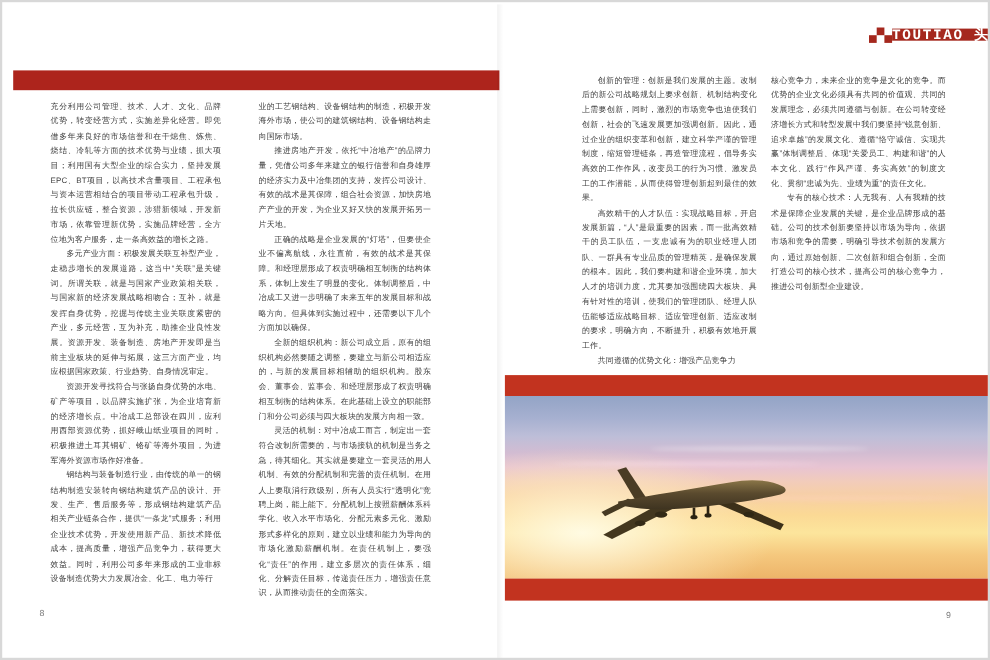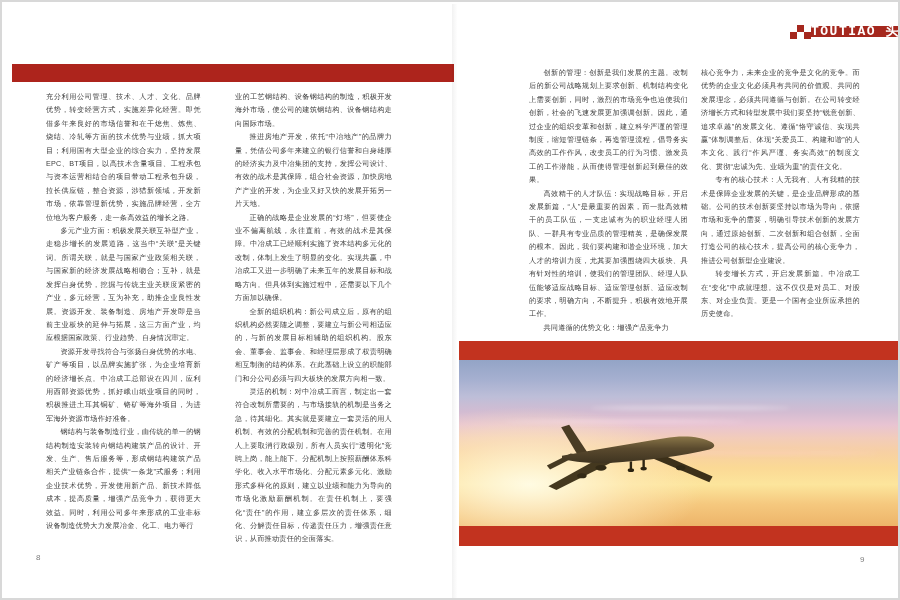--- a/index.html
+++ b/index.html
@@ -76,35 +76,34 @@
   <div class="col lcol1">
     <p class="cont">充分利用公司管理、技术、人才、文化、品牌优势，转变经营方式，实施差异化经营。即凭借多年来良好的市场信誉和在干熄焦、炼焦、烧结、冷轧等方面的技术优势与业绩，抓大项目；利用国有大型企业的综合实力，坚持发展EPC、BT项目，以高技术含量项目、工程承包与资本运营相结合的项目带动工程承包升级，拉长供应链，整合资源，涉猎新领域，开发新市场，依靠管理新优势，实施品牌经营，全方位地为客户服务，走一条高效益的增长之路。</p>
     <p>多元产业方面：积极发展关联互补型产业，走稳步增长的发展道路，这当中“关联”是关键词。所谓关联，就是与国家产业政策相关联，与国家新的经济发展战略相吻合；互补，就是发挥自身优势，挖掘与传统主业关联度紧密的产业，多元经营，互为补充，助推企业良性发展。资源开发、装备制造、房地产开发即是当前主业板块的延伸与拓展，这三方面产业，均应根据国家政策、行业趋势、自身情况审定。</p>
     <p>资源开发寻找符合与张扬自身优势的水电、矿产等项目，以品牌实施扩张，为企业培育新的经济增长点。中冶成工总部设在四川，应利用西部资源优势，抓好峨山纸业项目的同时，积极推进土耳其铜矿、铬矿等海外项目，为进军海外资源市场作好准备。</p>
     <p>钢结构与装备制造行业，由传统的单一的钢结构制造安装转向钢结构建筑产品的设计、开发、生产、售后服务等，形成钢结构建筑产品相关产业链条合作，提供“一条龙”式服务；利用企业技术优势，开发使用新产品、新技术降低成本，提高质量，增强产品竞争力，获得更大效益。同时，利用公司多年来形成的工业非标设备制造优势大力发展冶金、化工、电力等行</p>
   </div>
 
   <div class="col lcol2">
     <p class="cont">业的工艺钢结构、设备钢结构的制造，积极开发海外市场，使公司的建筑钢结构、设备钢结构走向国际市场。</p>
     <p>推进房地产开发，依托“中冶地产”的品牌力量，凭借公司多年来建立的银行信誉和自身雄厚的经济实力及中冶集团的支持，发挥公司设计、有效的战术是其保障，组合社会资源，加快房地产产业的开发，为企业又好又快的发展开拓另一片天地。</p>
-    <p>正确的战略是企业发展的“灯塔”，但要使企业不偏离航线，永往直前，有效的战术是其保障。中冶成工已经顺利实施了资本结构多元化的改制，体制上发生了明显的变化。实现共赢，中冶成工又进一步明确了未来五年的发展目标和战略方向。但具体到实施过程中，还需要以下几个方面加以确保。</p>
+    <p>正确的战略是企业发展的“灯塔”，但要使企业不偏离航线，永往直前，有效的战术是其保障。和经理层形成了权责明确相互制衡的结构体系，体制上发生了明显的变化。体制调整后，中冶成工又进一步明确了未来五年的发展目标和战略方向。但具体到实施过程中，还需要以下几个方面加以确保。</p>
     <p>全新的组织机构：新公司成立后，原有的组织机构必然要随之调整，要建立与新公司相适应的，与新的发展目标相辅助的组织机构。股东会、董事会、监事会、和经理层形成了权责明确相互制衡的结构体系。在此基础上设立的职能部门和分公司必须与四大板块的发展方向相一致。</p>
     <p>灵活的机制：对中冶成工而言，制定出一套符合改制所需要的，与市场接轨的机制是当务之急，待其细化。其实就是要建立一套灵活的用人机制、有效的分配机制和完善的责任机制。在用人上要取消行政级别，所有人员实行“透明化”竞聘上岗，能上能下。分配机制上按照薪酬体系科学化、收入水平市场化、分配元素多元化、激励形式多样化的原则，建立以业绩和能力为导向的市场化激励薪酬机制。在责任机制上，要强化“责任”的作用，建立多层次的责任体系，细化、分解责任目标，传递责任压力，增强责任意识，从而推动责任的全面落实。</p>
   </div>
 
   <div class="col rcol1">
     <p>创新的管理：创新是我们发展的主题。改制后的新公司战略规划上要求创新、机制结构变化上需要创新，同时，激烈的市场竞争也迫使我们创新，社会的飞速发展更加强调创新。因此，通过企业的组织变革和创新，建立科学严谨的管理制度，缩短管理链条，再造管理流程，倡导务实高效的工作作风，改变员工的行为习惯、激发员工的工作潜能，从而使得管理创新起到最佳的效果。</p>
     <p>高效精干的人才队伍：实现战略目标，开启发展新篇，“人”是最重要的因素，而一批高效精干的员工队伍，一支忠诚有为的职业经理人团队、一群具有专业品质的管理精英，是确保发展的根本。因此，我们要构建和谐企业环境，加大人才的培训力度，尤其要加强围绕四大板块、具有针对性的培训，使我们的管理团队、经理人队伍能够适应战略目标、适应管理创新、适应改制的要求，明确方向，不断提升，积极有效地开展工作。</p>
     <p>共同遵循的优势文化：增强产品竞争力</p>
   </div>
 
   <div class="col rcol2">
     <p class="cont">核心竞争力，未来企业的竞争是文化的竞争。而优势的企业文化必须具有共同的价值观、共同的发展理念，必须共同遵循与创新。在公司转变经济增长方式和转型发展中我们要坚持“锐意创新、追求卓越”的发展文化、遵循“恪守诚信、实现共赢”体制调整后、体现“关爱员工、构建和谐”的人本文化、践行“作风严谨、务实高效”的制度文化、贯彻“忠诚为先、业绩为重”的责任文化。</p>
     <p>专有的核心技术：人无我有、人有我精的技术是保障企业发展的关键，是企业品牌形成的基础。公司的技术创新要坚持以市场为导向，依据市场和竞争的需要，明确引导技术创新的发展方向，通过原始创新、二次创新和组合创新，全面打造公司的核心技术，提高公司的核心竞争力，推进公司创新型企业建设。</p>
-    <p>转变增长方式，开启发展新篇。中冶成工在“变化”中成就理想。这不仅仅是对员工、对股东、对企业负责。更是一个国有企业所应承担的历史使命。</p>
   </div>
 
   <div class="photo-block">
     <div class="photo-bar top"></div>
     <div class="photo">
       <div class="streak s1"></div>
       <div class="streak s2"></div>
       <div class="streak s3"></div>
       <svg class="plane" viewBox="0 0 300 100">
         <defs>

